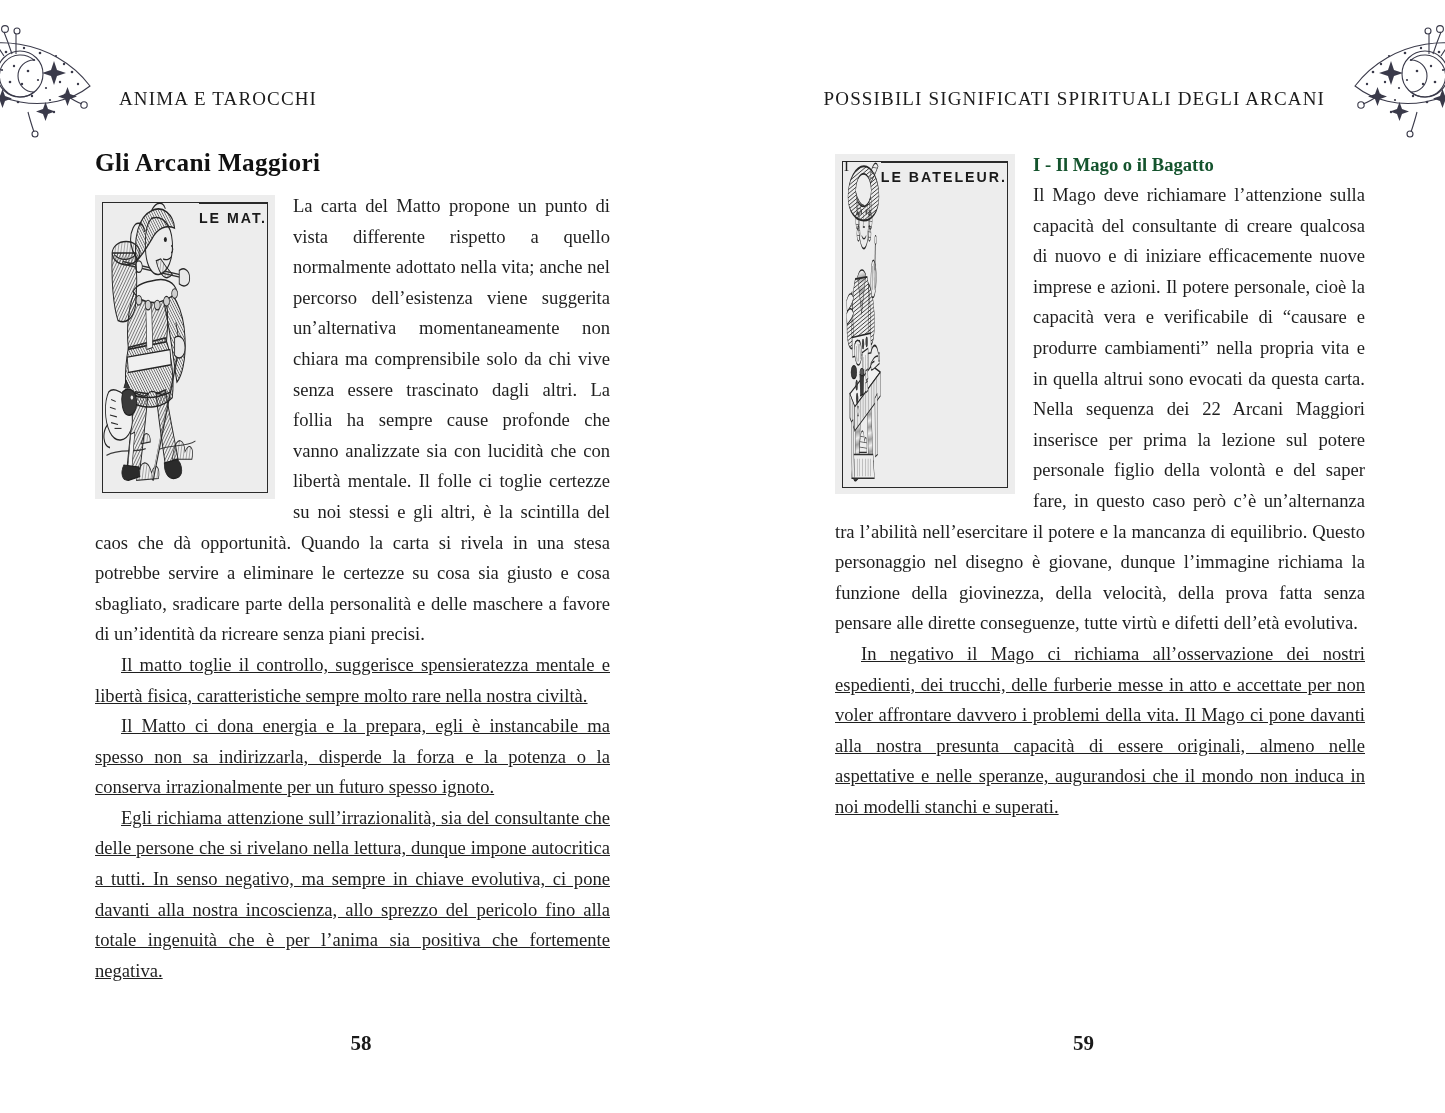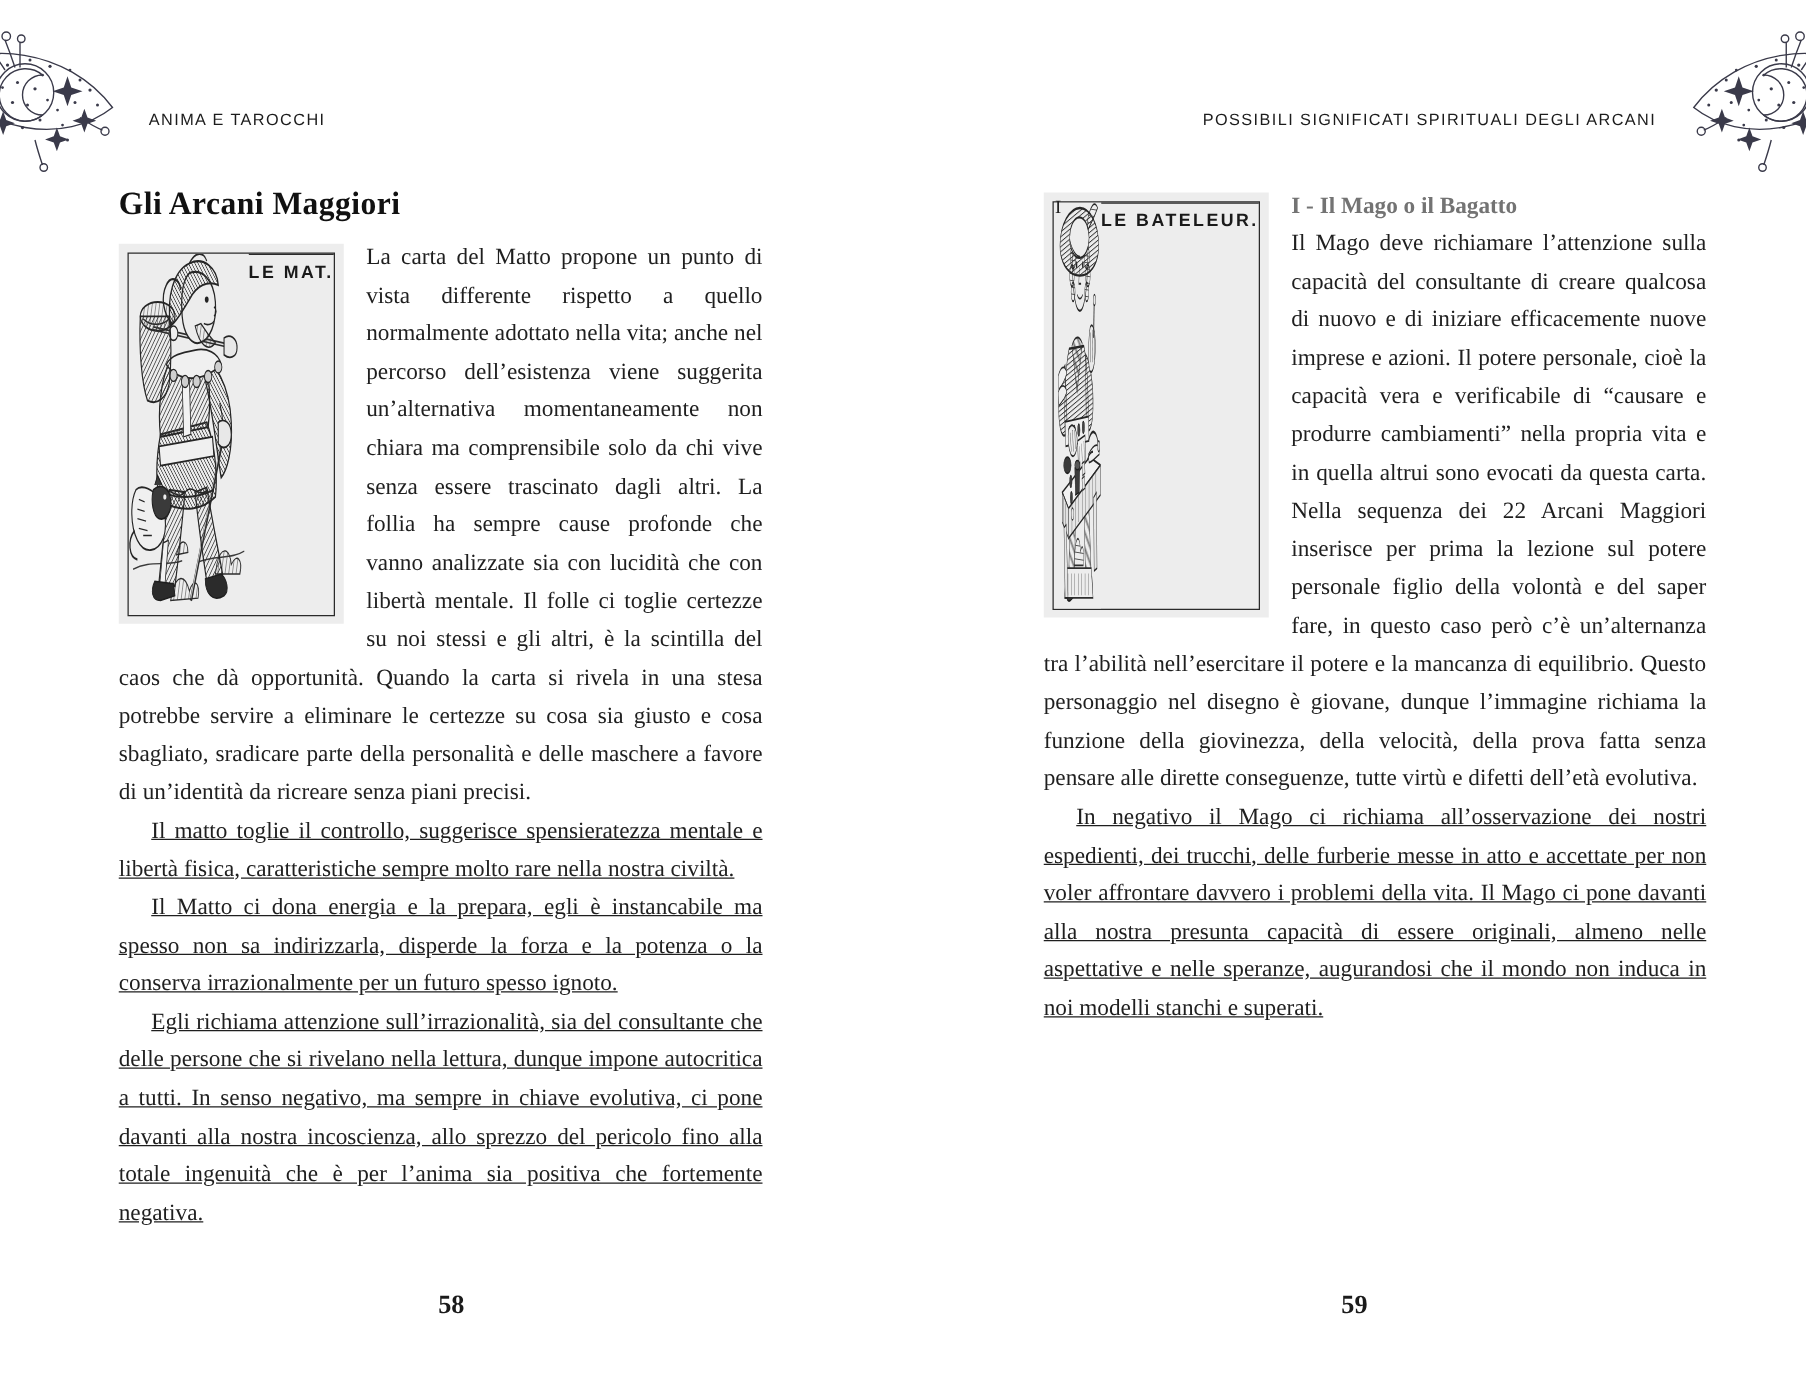--- a/index.html
+++ b/index.html
@@ -17,22 +17,22 @@
 
   
   .ornament{position:absolute;top:12px;width:118px;height:128px;pointer-events:none;}
   .ornament.left{left:-6px;}
   .ornament.right{right:-6px;transform:scaleX(-1);}
   .ornament svg{display:block;width:100%;height:100%;}
 
   
   .runhead{
     position:absolute;top:88px;
-    font-family:Liberation Sans, sans-serif;
-    font-size:13px;letter-spacing:1.15px;
+    font-family:Liberation Serif, serif;
+    font-size:19px;letter-spacing:1.15px;
     color:#1c1c1c;white-space:nowrap;
     font-variant:small-caps;
     text-transform:uppercase;
   }
   .runhead.l{left:119px;}
   .runhead.r{right:120px;}
 
   
   .section-title{
     position:absolute;left:95px;top:148px;
@@ -49,21 +49,21 @@
     line-height:30.6px;
     text-align:justify;
     text-justify:inter-word;
     color:#1f1f1f;
     hyphens:none;
   }
   .body-text p{margin:0;}
   .body-text p.ind{text-indent:26px;text-decoration:underline;}
   .subhead{
     font-size:18.6px;font-weight:700;line-height:30px;
-    margin:0 0 0 0;color:#737373;
+    margin:0 0 0 0;color:#14532d;
   }
 
   
   .float-card{float:left;}
   .float-card.right-side{float:left;}
 
   
   .card{
     background:#ededed;
     box-sizing:border-box;

